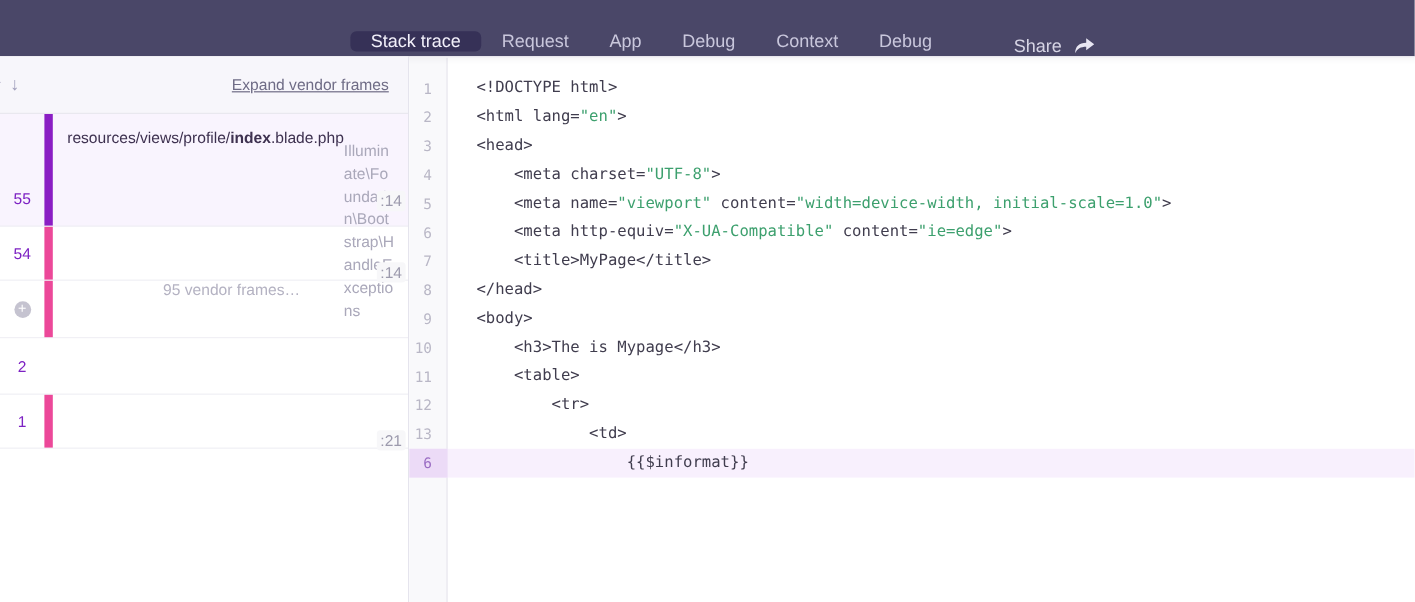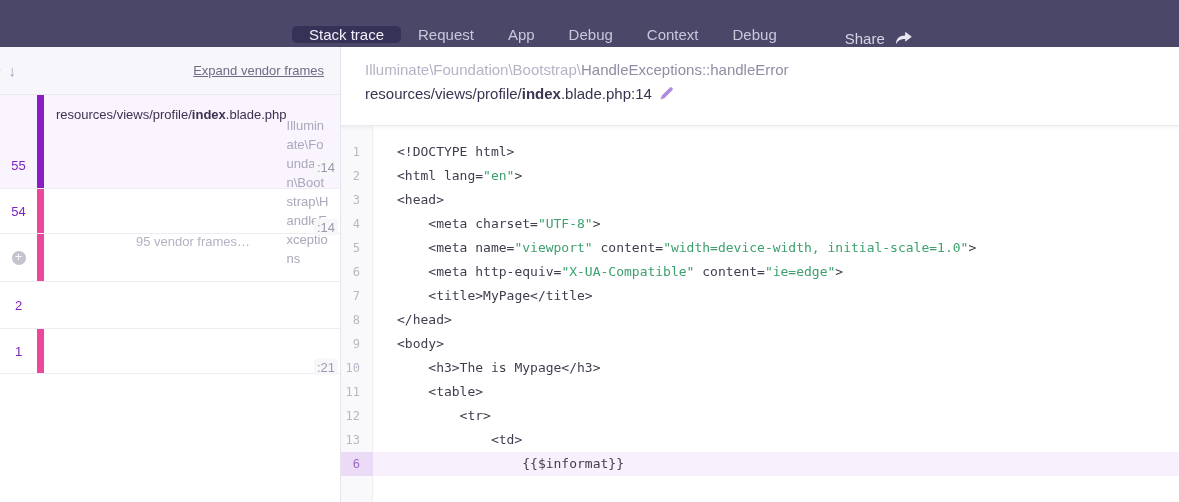--- a/index.html
+++ b/index.html
@@ -152,31 +152,20 @@
       <div class="fnum">1</div>
       <div class="fbody">
         <span class="fline">:21</span>
       </div>
     </div>
 
     <div class="sb-fill"></div>
   </aside>
 
   <section class="content">
-    <div class="c-header">
-      <div class="crumb"><span class="ns">Illuminate\Foundation\Bootstrap\</span><span class="meth">HandleExceptions::handleError</span></div>
-      <div class="c-file">
-        <span><span>resources/views/profile/</span><b>index</b><span>.blade.php:14</span></span>
-        <span class="pencil">
-          <svg width="15" height="15" viewBox="0 0 20 20">
-            <path d="M2 18l1.8-5.2L14.6 2a1.6 1.6 0 0 1 2.3 0l1.1 1.1a1.6 1.6 0 0 1 0 2.3L7.2 16.2 2 18z" fill="#b18ae0"></path>
-          </svg>
-        </span>
-      </div>
-    </div>
     <div class="code-area">
       <div>
           <div class="code-row">
             <span class="gut">1</span>
             <span class="src"><span class="pln">&lt;!DOCTYPE html&gt;</span></span>
           </div>
           <div class="code-row">
             <span class="gut">2</span>
             <span class="src"><span class="pln">&lt;html lang=</span><span class="str">"en"</span><span class="pln">&gt;</span></span>
           </div>

